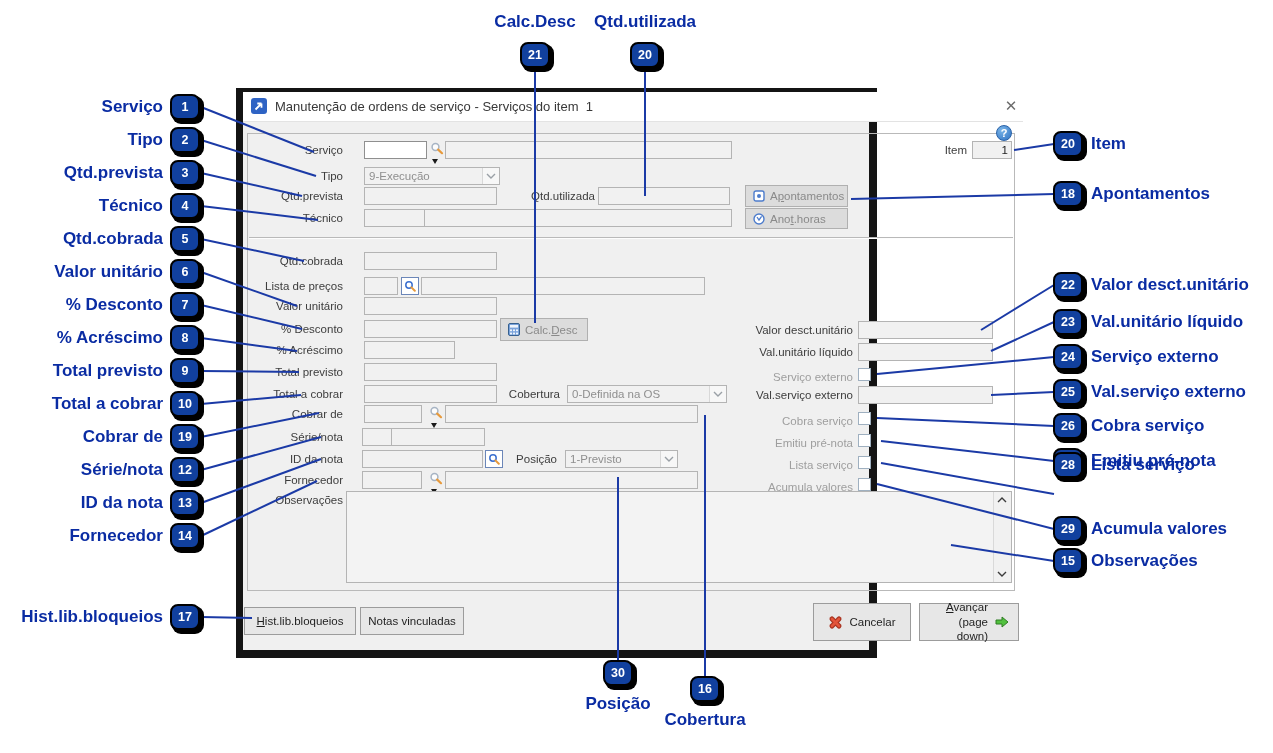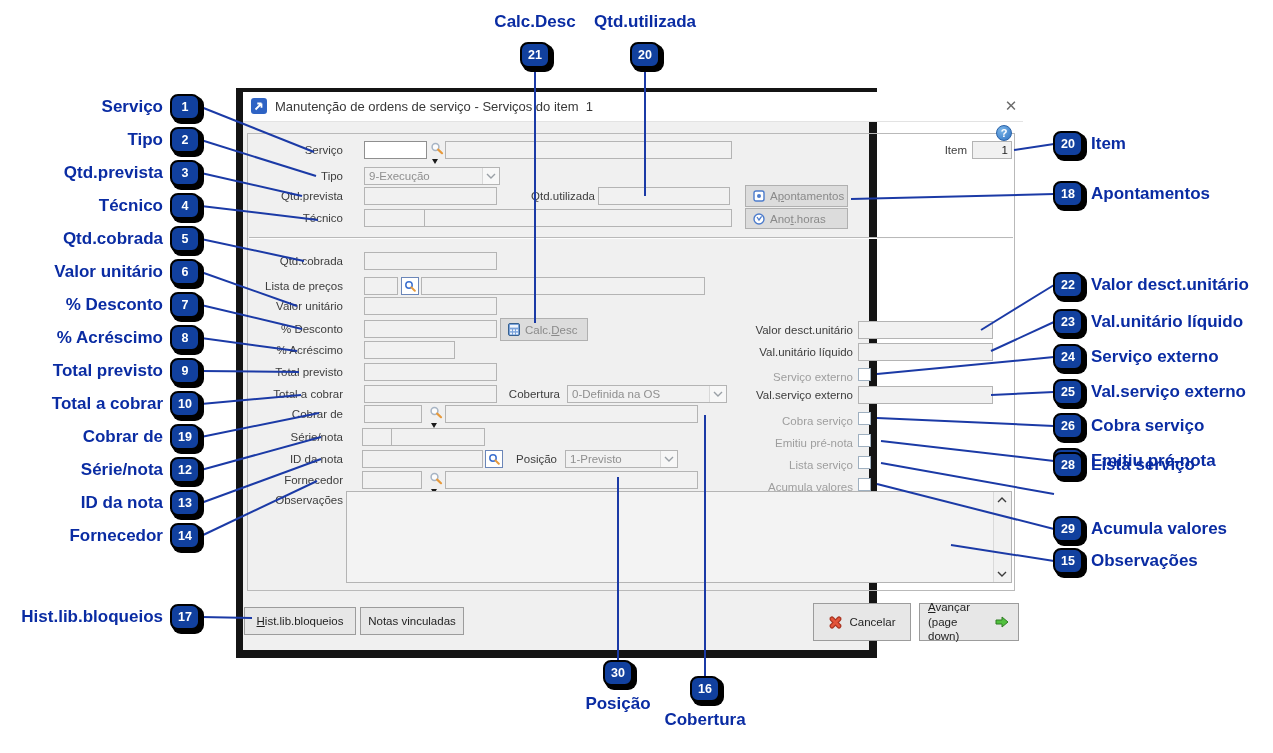--- a/index.html
+++ b/index.html
@@ -279,21 +279,21 @@
             </g>
         <g stroke="#e2543a" stroke-width="2.6" stroke-linecap="round">
               <path d="M4 4 L11 11"></path>
               <path d="M11 4 L4 11"></path>
             </g>
           </svg>
       </span>
       <span>Cancelar</span>
     </div>
     <div class="btn" style="left:676px;top:511px;width:100px;height:38px;justify-content:space-between;padding:0 8px">
-      <span style="text-align:left;line-height:1.3">
+      <span style="text-align:right;line-height:1.3">
         <span style="display:block"><u>A</u>vançar</span>
         <span style="display:block">(page down)</span>
       </span>
       <span class="icon" style="position:static">
         <svg width="16" height="16">
             <path d="M2 6 h6 V3 l6 5 -6 5 V10 H2 z" fill="#51c03e" stroke="#2e7d22" stroke-width="1"></path>
           </svg>
       </span>
     </div>
   </div>

